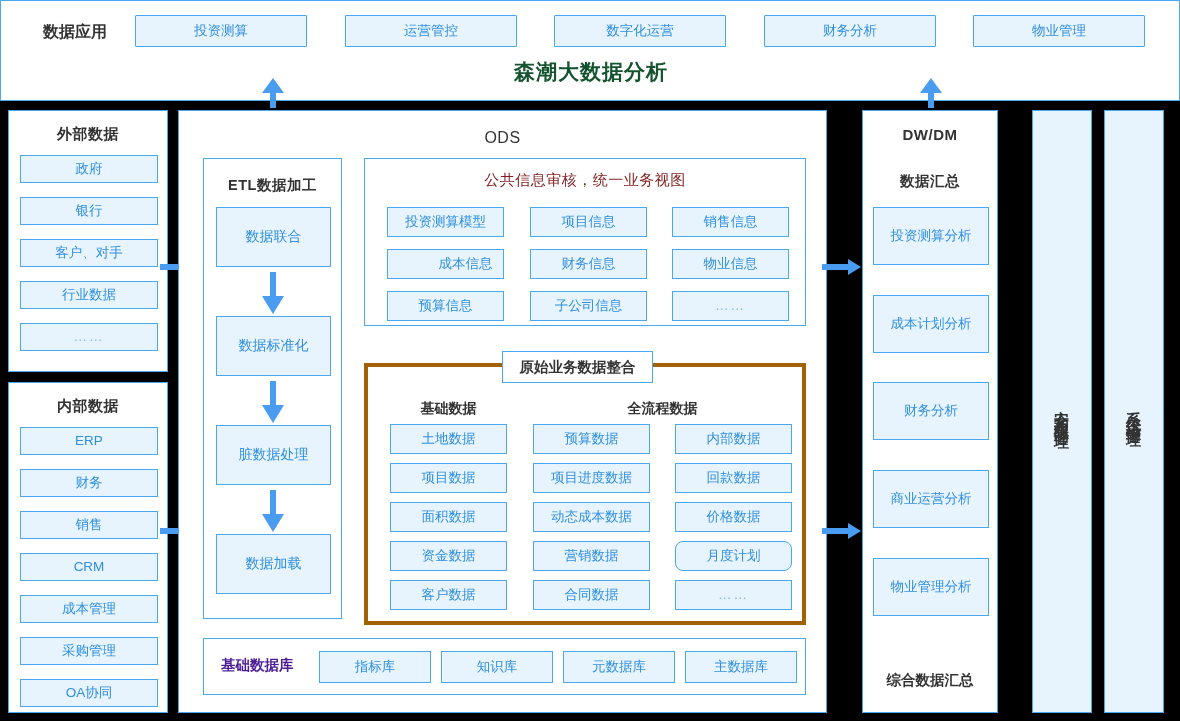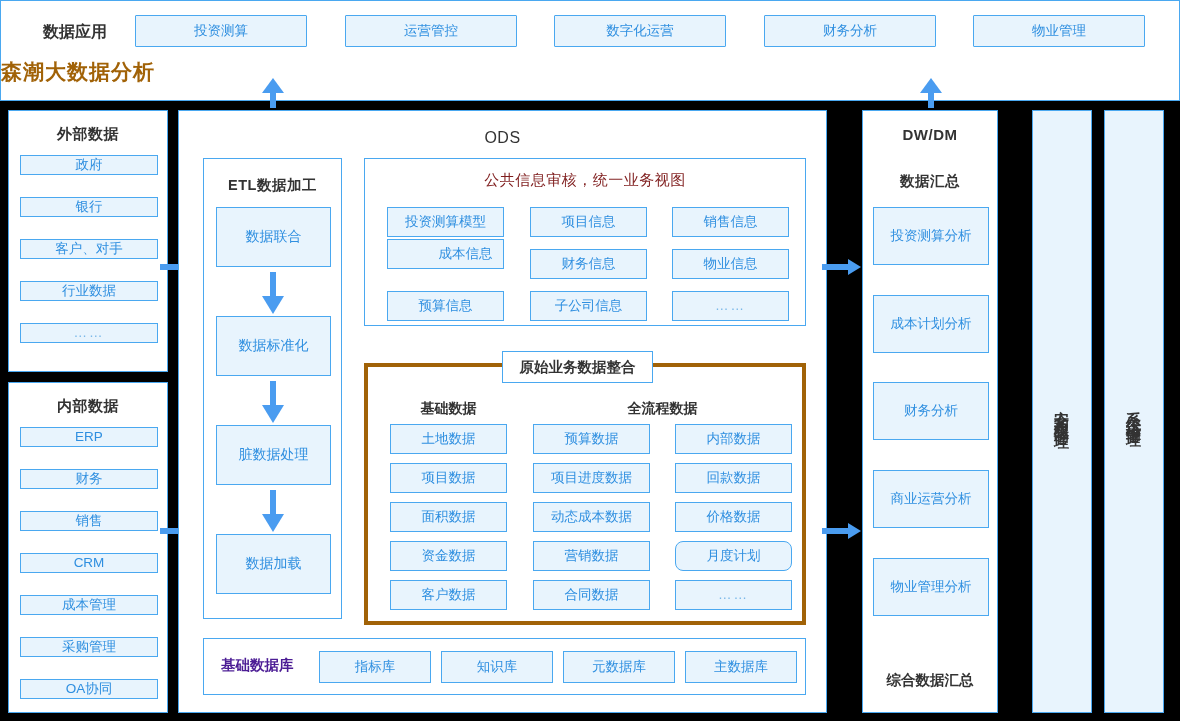--- a/index.html
+++ b/index.html
@@ -32,29 +32,29 @@
     position:absolute;left:0;top:0;width:1180px;height:101px;
     background:#ffffff;border:1px solid #4aa8f0;box-sizing:border-box;
   }
   #top-bar-label{
     position:absolute;left:26px;top:19px;width:96px;height:24px;
     font-size:16px;color:#333;font-weight:bold;display:flex;
     align-items:center;justify-content:center;
   }
   .top-chip{position:absolute;top:14px;height:32px;border-radius:1px;}
   #main-title{
-    position:absolute;left:0;top:57px;width:1180px;text-align:left;
-    font-size:21px;font-weight:bold;color:#a16207;letter-spacing:1px;
+    position:absolute;left:0;top:57px;width:1180px;text-align:center;
+    font-size:21px;font-weight:bold;color:#14532d;letter-spacing:1px;
   }
 
   
   #external-panel{left:8px;top:110px;width:160px;height:262px;}
   #internal-panel{left:8px;top:382px;width:160px;height:331px;}
   .src-title{position:absolute;left:0;top:14px;width:100%;}
-  .src-chip{position:absolute;left:11px;width:138px;height:20px;}
+  .src-chip{position:absolute;left:11px;width:138px;height:28px;}
 
   
   #ods-panel{left:178px;top:110px;width:649px;height:603px;}
   #ods-title{position:absolute;left:0;top:18px;width:100%;font-weight:normal;font-size:16px;}
 
   #etl-panel{position:absolute;left:24px;top:47px;width:139px;height:461px;
     background:#ffffff;border:1px solid #4aa8f0;box-sizing:border-box;}
   #etl-title{position:absolute;left:0;top:17px;width:100%;font-size:14.5px;color:#333;}
   .etl-chip{position:absolute;left:12px;width:115px;height:60px;font-size:14px;}
   .etl-arrow{position:absolute;left:62px;width:14px;height:42px;}
@@ -194,21 +194,21 @@
           <div class="head"></div>
         </div>
       <div class="chip etl-chip" style="top:375px;">数据加载</div>
     </div>
 
     <div id="public-panel">
       <div id="public-title" class="panel-title thin">公共信息审核，统一业务视图</div>
       <div class="chip pub-chip" style="left:22px;top:48px;">投资测算模型</div>
       <div class="chip pub-chip" style="left:165px;top:48px;">项目信息</div>
       <div class="chip pub-chip" style="left:307px;top:48px;">销售信息</div>
-      <div class="chip pub-chip" style="left:22px;top:80px;padding-left:40px;">成本信息</div>
+      <div class="chip pub-chip" style="left:22px;top:90px;padding-left:40px;">成本信息</div>
       <div class="chip pub-chip" style="left:165px;top:90px;">财务信息</div>
       <div class="chip pub-chip" style="left:307px;top:90px;">物业信息</div>
       <div class="chip pub-chip" style="left:22px;top:132px;">预算信息</div>
       <div class="chip pub-chip" style="left:165px;top:132px;">子公司信息</div>
       <div class="chip pub-chip dim" style="left:307px;top:132px;">……</div>
     </div>
 
     <div id="raw-panel">
       <div id="raw-tab">原始业务数据整合</div>
 

